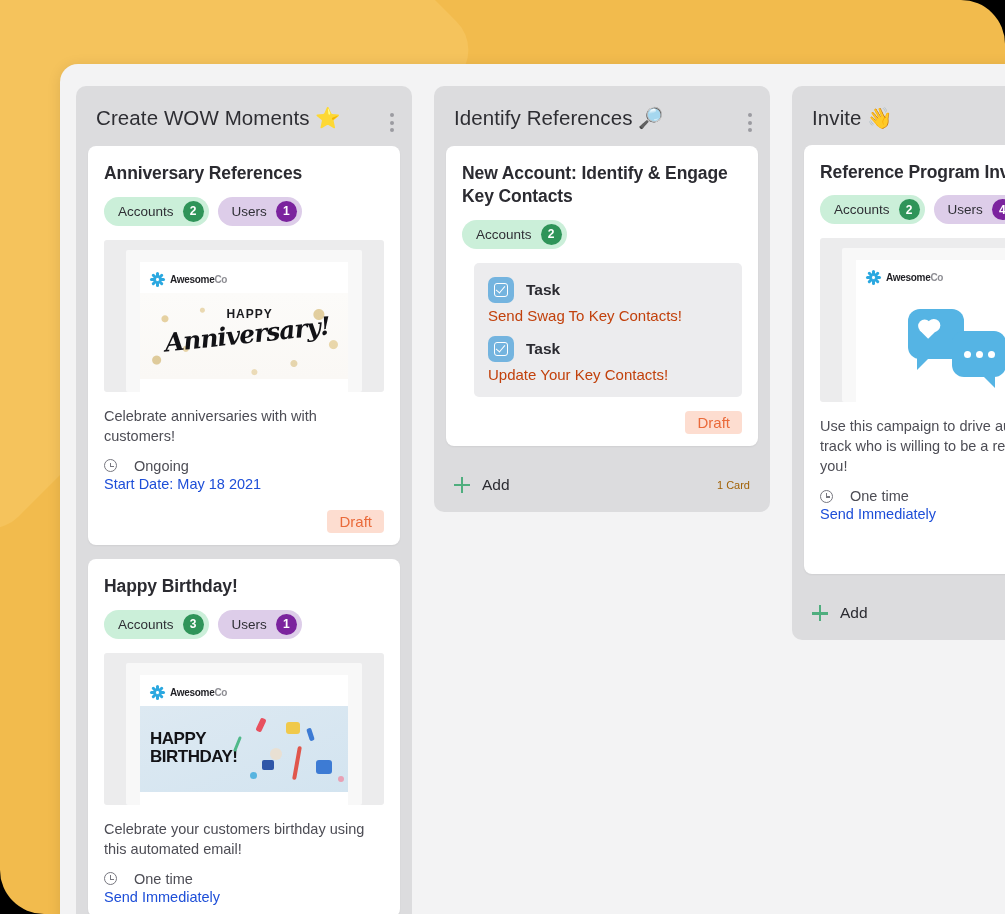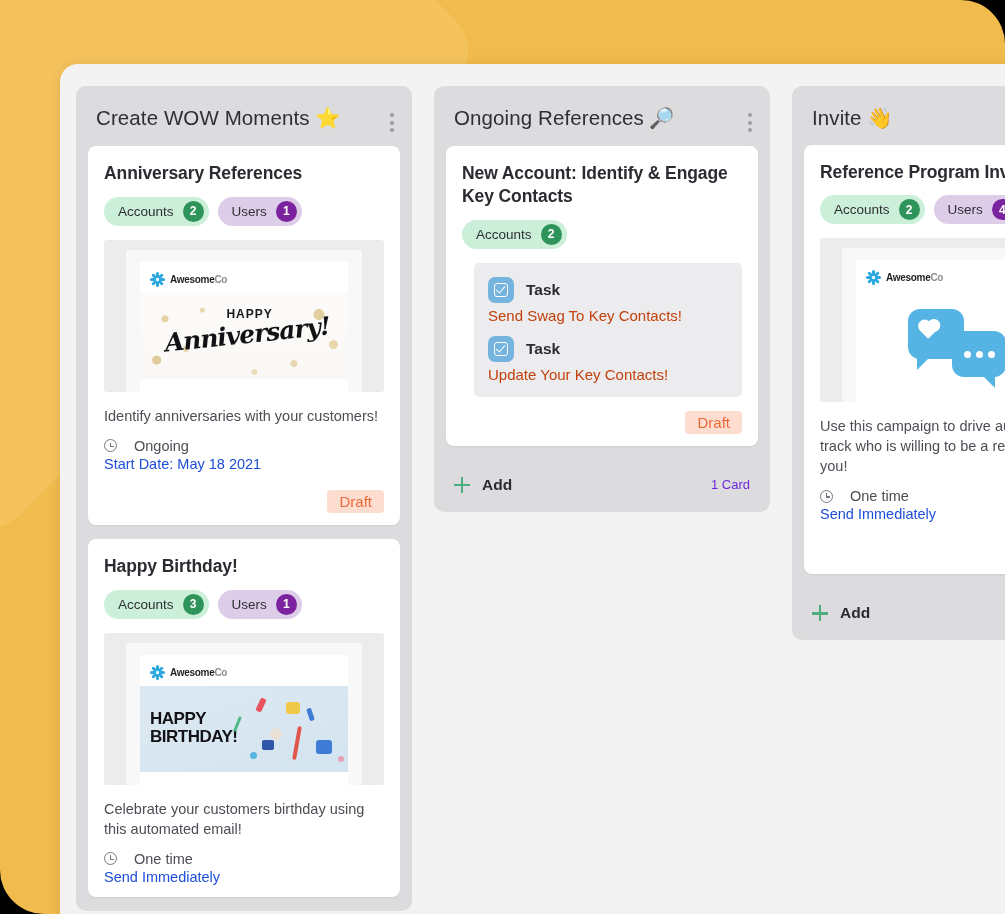--- a/index.html
+++ b/index.html
@@ -287,22 +287,22 @@
     display: flex; align-items: center; justify-content: space-between;
     padding: 16px 20px 18px 20px;
   }
   .add-btn { display: flex; align-items: center; gap: 12px; cursor: pointer; }
   .plus-icon { position: relative; width: 16px; height: 16px; flex: none; }
   .plus-icon:before, .plus-icon:after {
     content: ''; position: absolute; background: #4fae7e;
   }
   .plus-icon:before { left: 0; top: 7px; width: 16px; height: 2.2px; }
   .plus-icon:after  { top: 0; left: 7px; height: 16px; width: 2.2px; }
-  .add-label { font-size: 15.5px; font-weight: 700; color: #2b2b31; }
-  .card-count { font-size: 13px; color: #6d28d9; }
+  .add-label { font-size: 15.5px; font-weight: 400; color: #2b2b31; }
+  .card-count { font-size: 11px; color: #a16207; }
 
   .emoji { font-family: "DejaVu Sans", sans-serif; }
 </style>
 </head>
 <body>
 
 <div id="page">
   <div id="bg-wedge"></div>
 
   <div id="board">
@@ -351,21 +351,21 @@
                     </span>
                     <span class="brand-text"><span>Awesome</span><em>Co</em></span>
                   </div>
                   <div class="hero-anniv">
                     <div class="l1">HAPPY</div>
                     <div class="l2">Anniversary!</div>
                   </div>
                 </div>
               </div>
             </div>
-            <div class="card-desc">Identify anniversaries with your customers!</div>
+            <div class="card-desc">Celebrate anniversaries with with customers!</div>
             <div class="meta-line">
               <span class="clock-icon"></span>
               <span>Ongoing</span>
             </div>
             <div class="meta-sub">Start Date: May 18 2021</div>
             <div class="status-row">
               <span class="status-badge">Draft</span>
             </div>
           </div>
 
@@ -423,21 +423,21 @@
             </div>
             <div class="meta-sub">Send Immediately</div>
           </div>
 
         </div>
       </div>
 
       <div class="column">
         <div class="column-header">
           <div class="column-title">
-            <span>Ongoing References</span>
+            <span>Identify References</span>
             <span class="emoji">🔎</span>
           </div>
           <div class="kebab-icon">
             <span></span>
               <span></span>
               <span></span>
           </div>
         </div>
 
         <div class="column-body">

